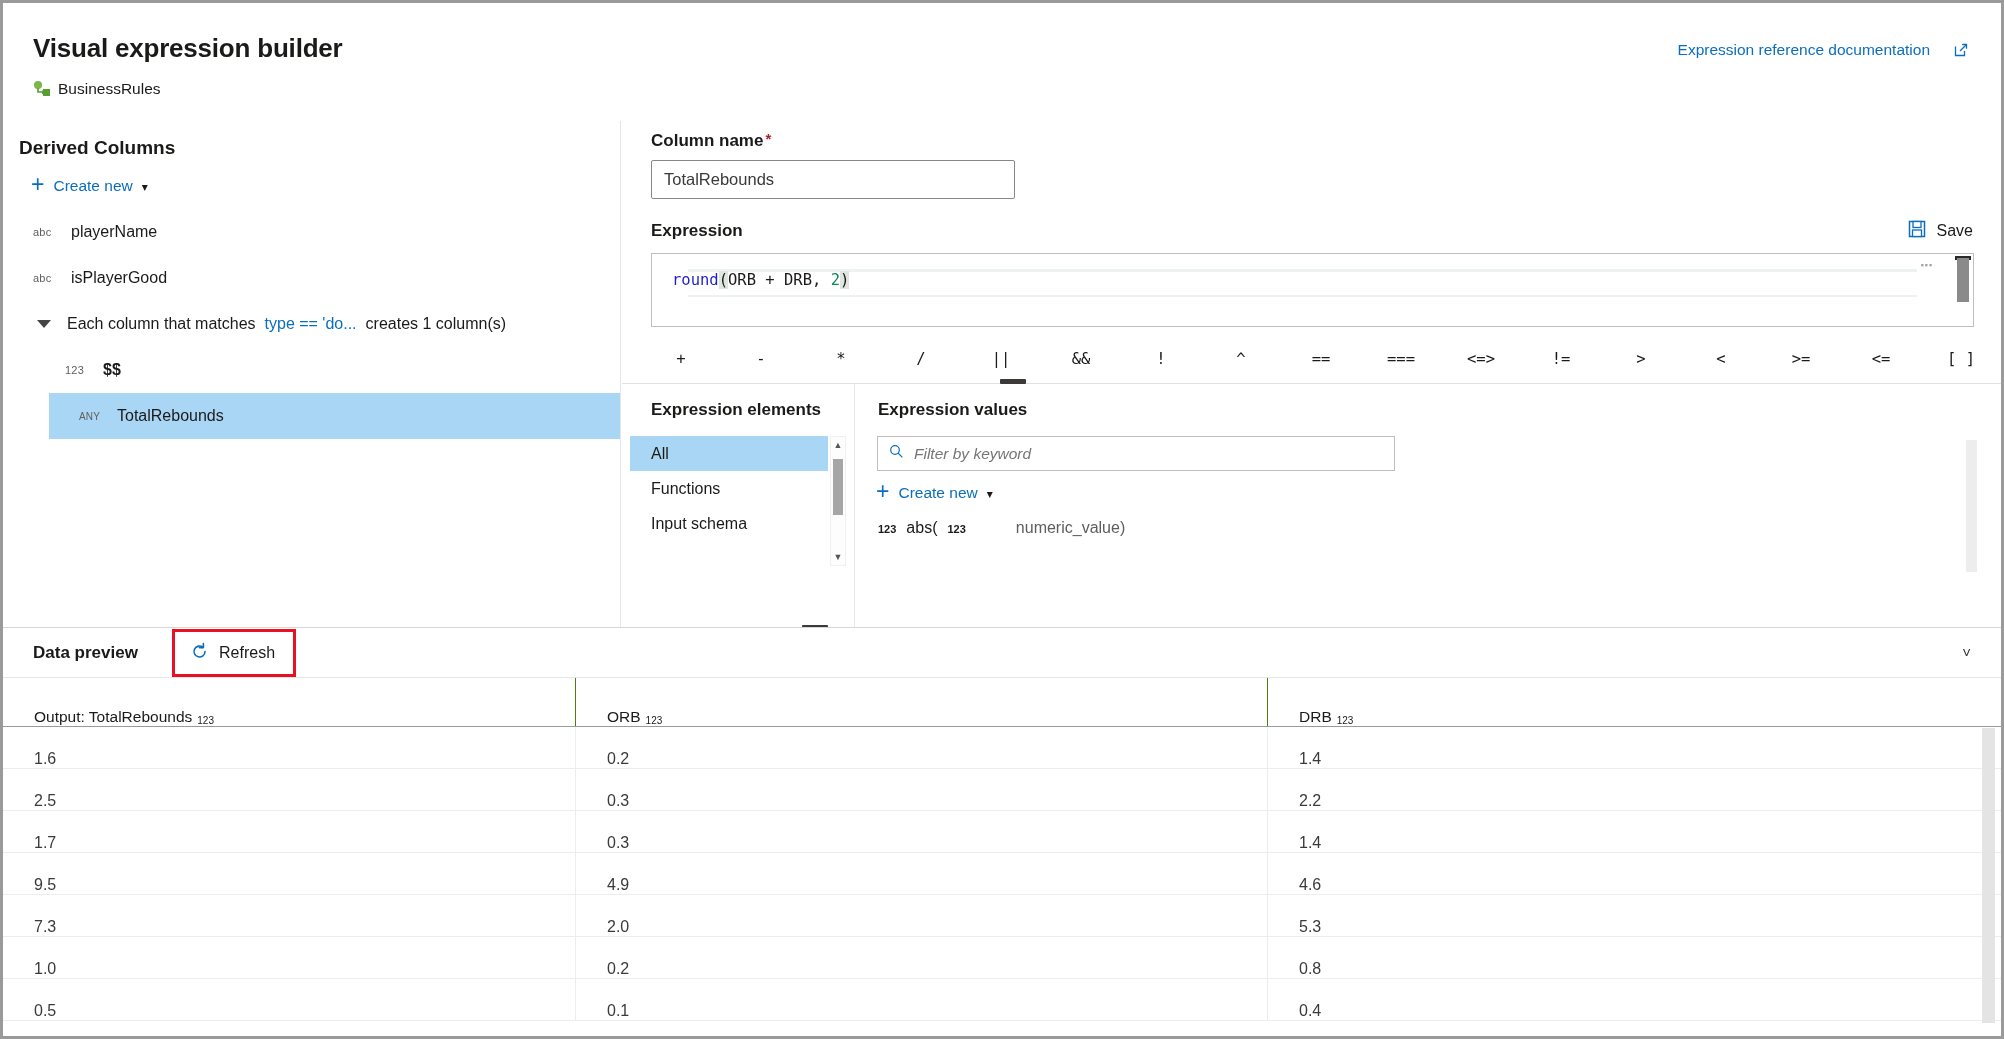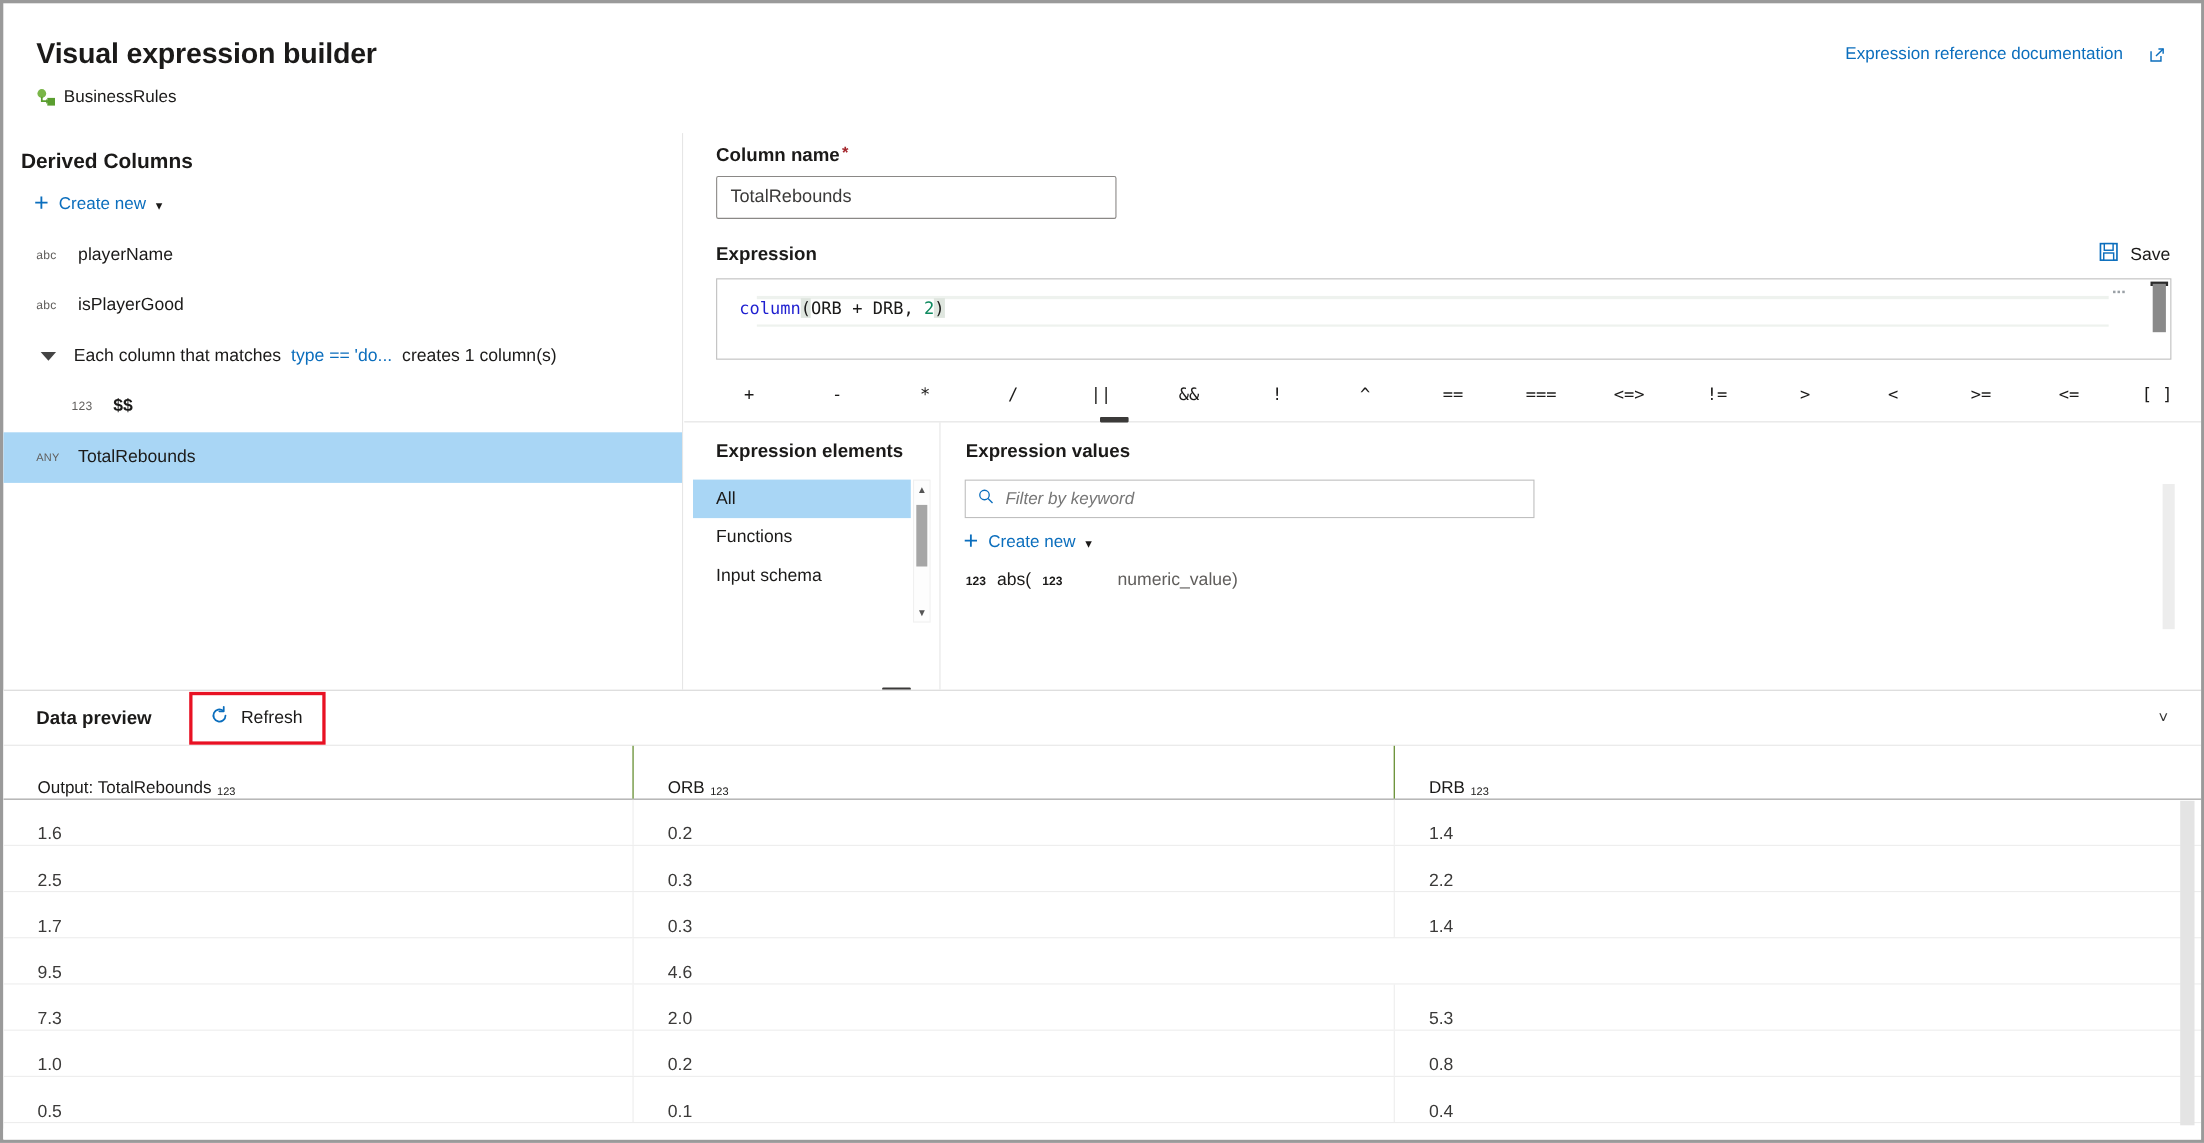--- a/index.html
+++ b/index.html
@@ -78,21 +78,21 @@
   .chev-sm { font-size: 12px; color: #1b1a19; position: relative; top: 1px; }
 
   .col-list { position: absolute; left: 0; top: 88px; right: 0; }
   .col-row {
     position: relative;
     height: 46px;
     display: flex; align-items: center;
     padding-left: 30px;
     cursor: pointer;
   }
-  .col-row.selected { background: #a9d6f5; }
+  .col-row.selected { background: #a9d6f5; margin-left: 46px; }
   .type-badge {
     width: 38px; flex: 0 0 38px;
     font-size: 11px;
     color: #605e5c;
     letter-spacing: 0.2px;
   }
   .type-badge.any { font-size: 10px; }
   .col-name { font-size: 16px; color: #1b1a19; }
   .col-name.mono-dollar { font-weight: 700; }
 
@@ -452,21 +452,21 @@
           <rect x="5.5" y="11" width="9" height="6.5" stroke="#0b6ebd" stroke-width="1.3" fill="#fff"></rect>
         </svg>
       </span>
       <span>Save</span>
     </div>
 
     <div class="expr-box">
       <div class="expr-inner">
         <div class="expr-hl-top"></div>
         <div class="expr-hl-bot"></div>
-        <div class="expr-code"><span class="tok-fn">column</span><span class="tok-paren">(</span><span class="tok-plain">ORB + DRB, </span><span class="tok-num">2</span><span class="tok-paren">)</span></div>
+        <div class="expr-code"><span class="tok-fn">round</span><span class="tok-paren">(</span><span class="tok-plain">ORB + DRB, </span><span class="tok-num">2</span><span class="tok-paren">)</span></div>
       </div>
       <div class="expr-dots">▪▪▪</div>
       <div class="expr-vscroll">
         <div class="expr-vcap"></div>
         <div class="expr-vthumb"></div>
       </div>
     </div>
 
     <div class="op-strip">
       <div class="op-btn">+</div>
@@ -579,20 +579,21 @@
         <div class="dp-cell c2">0.3</div>
         <div class="dp-cell c3">2.2</div>
       </div>
       <div class="dp-row">
         <div class="dp-cell c1">1.7</div>
         <div class="dp-cell c2">0.3</div>
         <div class="dp-cell c3">1.4</div>
       </div>
       <div class="dp-row">
         <div class="dp-cell c1">9.5</div>
+        <div class="dp-cell c2">4.9</div>
         <div class="dp-cell c3">4.6</div>
       </div>
       <div class="dp-row">
         <div class="dp-cell c1">7.3</div>
         <div class="dp-cell c2">2.0</div>
         <div class="dp-cell c3">5.3</div>
       </div>
       <div class="dp-row">
         <div class="dp-cell c1">1.0</div>
         <div class="dp-cell c2">0.2</div>

